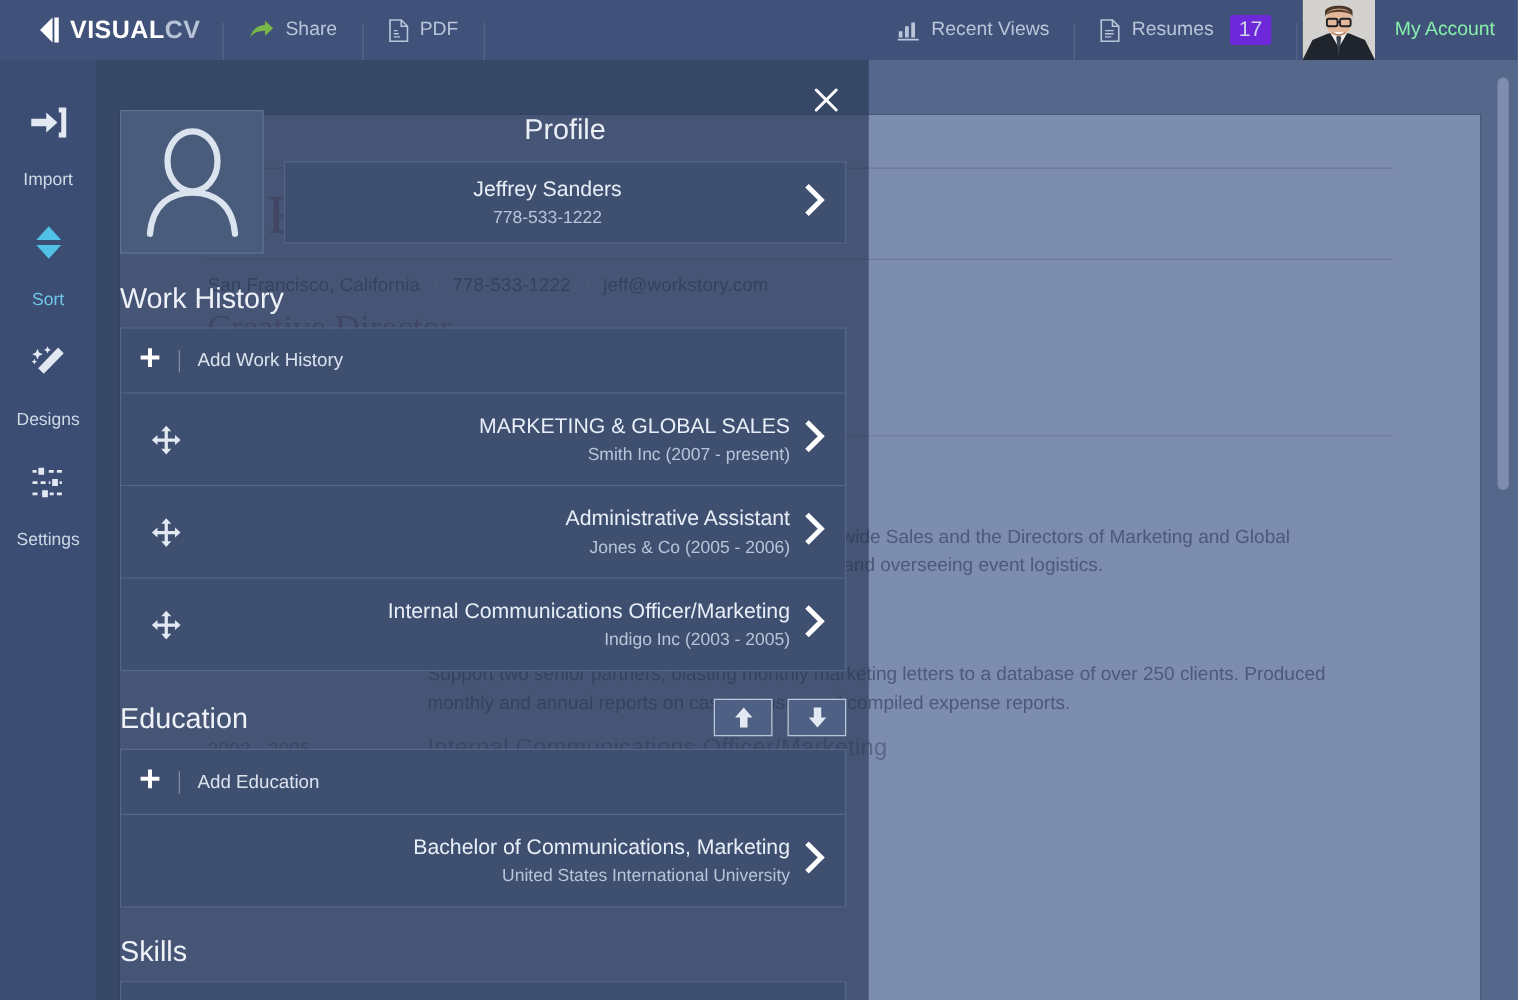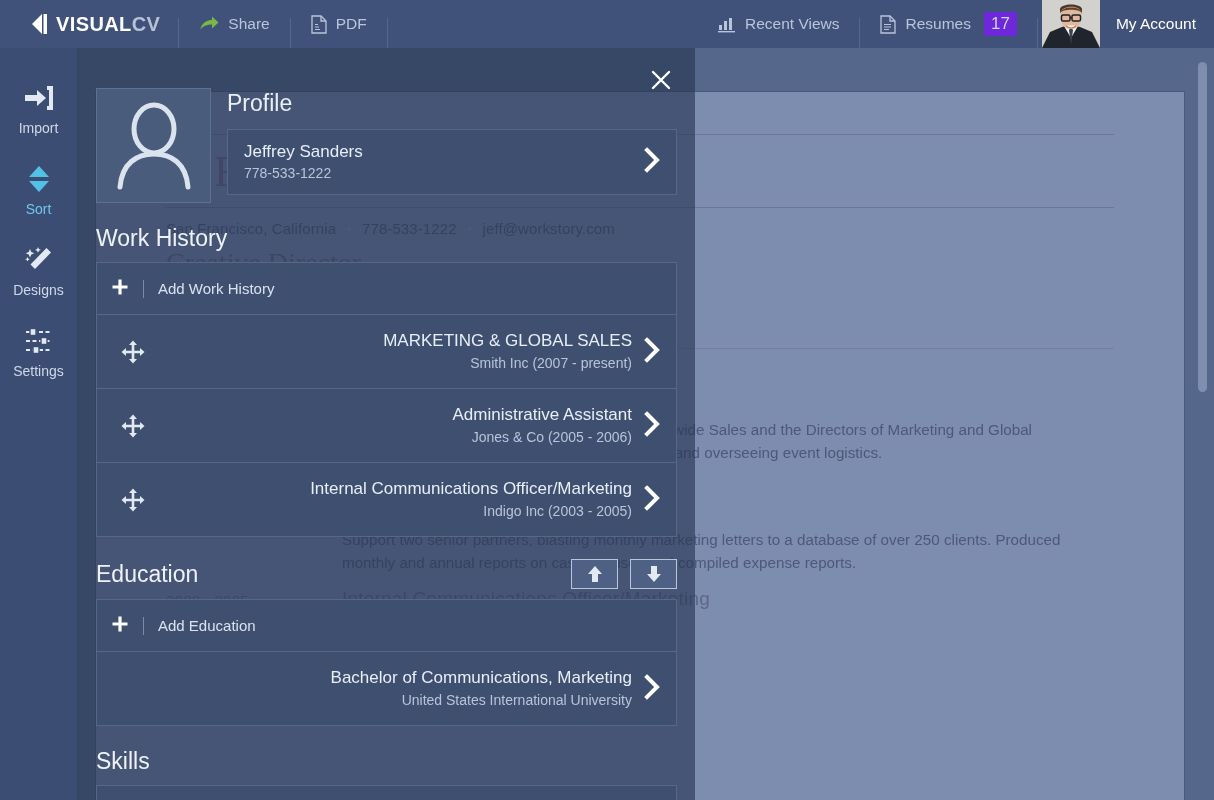--- a/index.html
+++ b/index.html
@@ -46,35 +46,35 @@
     margin-left: 4px;
   }
 
   .avatar-wrap {
     width: 58px; height: 48px; overflow: hidden;
     position: relative; margin-left: 4px;
     background: #2f3a4d; flex: 0 0 auto;
   }
   .avatar-photo { position: absolute; inset: 0; }
   .acct {
-    color: #ffffff; font-size: 15.5px; padding: 0 18px 0 16px;
+    color: #86efac; font-size: 15.5px; padding: 0 18px 0 16px;
     height: 48px; display: flex; align-items: center; cursor: pointer;
   }
 
   
   #sidebar {
     position: absolute; left: 0; top: 48px; width: 78px; height: 752px;
     background: #3c4d73;
     border-right: 1px solid #334465;
     z-index: 35;
     padding-top: 22px;
   }
   .side-item {
     display: flex; flex-direction: column; align-items: center;
-    gap: 7px; padding: 13px 0 15px 0; cursor: pointer;
+    gap: 22px; padding: 13px 0 15px 0; cursor: pointer;
     color: #cfd8e7; font-size: 14px;
   }
   .side-item.active { color: #6fc6e8; align-items: center; }
   .side-item .ico { height: 30px; display:flex; align-items:center; justify-content:center; }
 
   
   #doc-area {
     position: absolute; left: 78px; top: 48px; right: 0; bottom: 0;
     background: #55678a;
     overflow: hidden;
@@ -143,21 +143,21 @@
     width: 24px; height: 24px; cursor: pointer; z-index: 6;
   }
 
   
   .profile-block { display: flex; gap: 16px; padding: 30px 0 0 0; }
   .avatar-box {
     width: 115px; height: 115px; flex: 0 0 115px;
     border: 1px solid #5e7193; background: #4a5c7c;
     display: flex; align-items: center; justify-content: center;
   }
-  .profile-right { flex: 1 1 auto; }
+  .profile-right { flex: 1 1 auto; text-align: center; }
   .sec-h {
     font-size: 23px; color: #eaeff7; font-weight: normal;
     padding: 2px 0 12px 0;
   }
   .row-card {
     background: #3e4f70; border: 1px solid #54668a;
     display: flex; align-items: center;
     min-height: 66px; padding: 10px 14px 10px 16px;
     cursor: pointer;
   }

